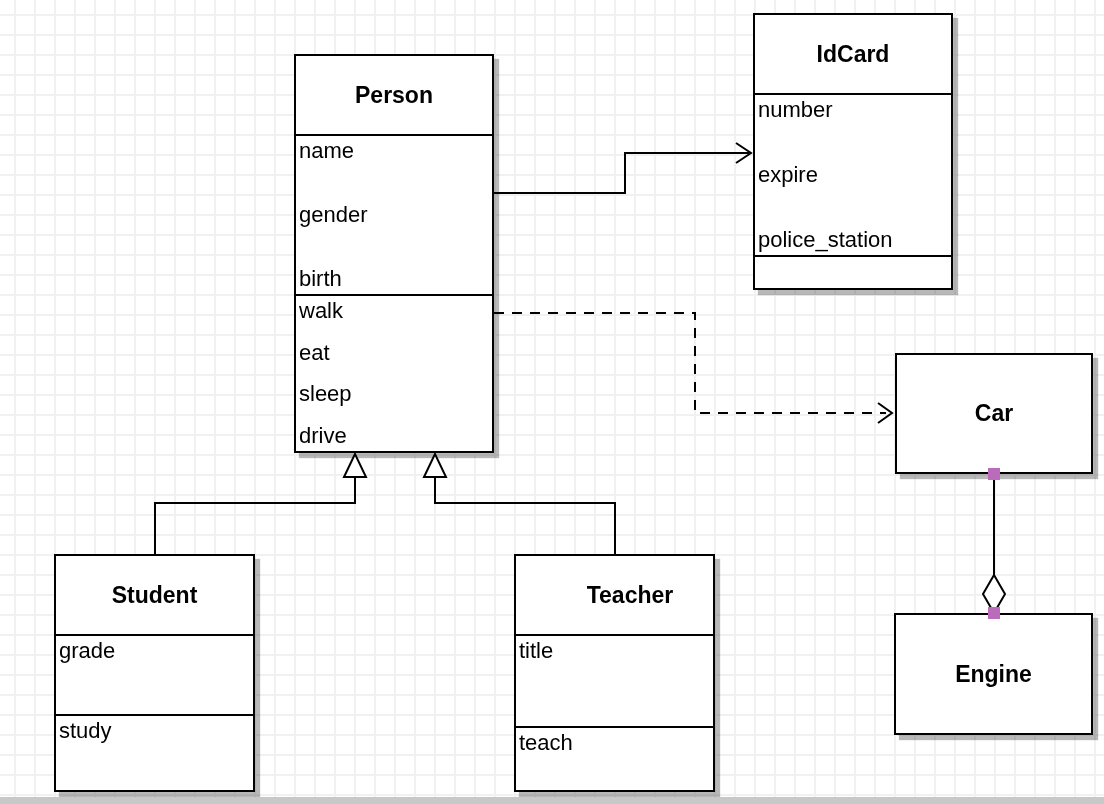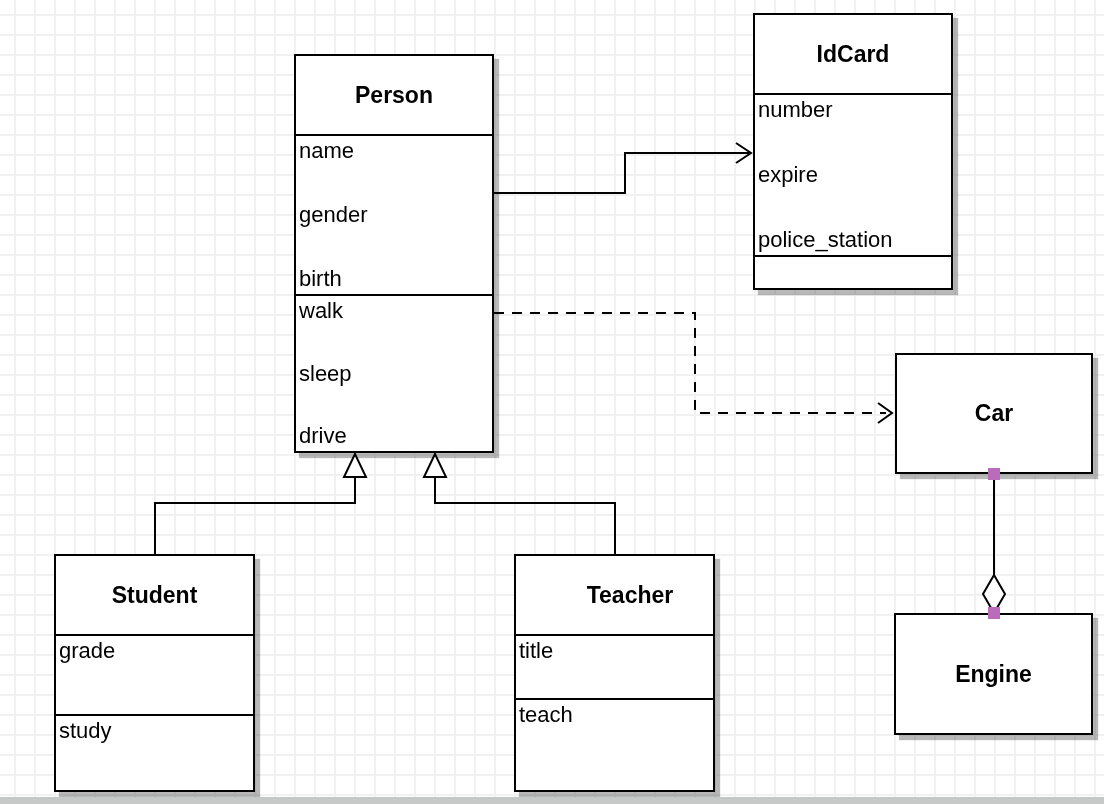--- a/index.html
+++ b/index.html
@@ -49,21 +49,21 @@
 
   #box-car     { left:895px; top:353px; width:198px; height:121px; }
   #box-engine  { left:894px; top:613px; width:199px; height:122px; }
 
   #box-student { left:54px;  top:554px; width:201px; height:238px; }
   #box-student .cmp-title { height:80px; }
   #box-student .cmp-attrs { height:80px; }
 
   #box-teacher { left:514px; top:554px; width:201px; height:238px; }
   #box-teacher .cmp-title { height:80px;padding-left:31px; }
-  #box-teacher .cmp-attrs { height:64px; }
+  #box-teacher .cmp-attrs { height:92px; }
 
   svg.edges { position:absolute; left:0; top:0; z-index:2; pointer-events:none; }
   svg.edges path, svg.edges polyline { fill:none; stroke:#000; stroke-width:2; }
   svg.edges polygon { stroke:#000; stroke-width:2; fill:#ffffff; }
 </style>
 </head>
 <body>
 
 <div class="canvas">
 
@@ -71,20 +71,21 @@
     <div class="cmp-title">
       <span>Person</span>
     </div>
     <div class="cmp cmp-attrs">
       <div>name</div>
       <div>gender</div>
       <div>birth</div>
     </div>
     <div class="cmp last">
       <div>walk</div>
+      <div>eat</div>
       <div>sleep</div>
       <div>drive</div>
     </div>
   </div>
 
   <div class="class-box" id="box-idcard">
     <div class="cmp-title">
       <span>IdCard</span>
     </div>
     <div class="cmp cmp-attrs">

